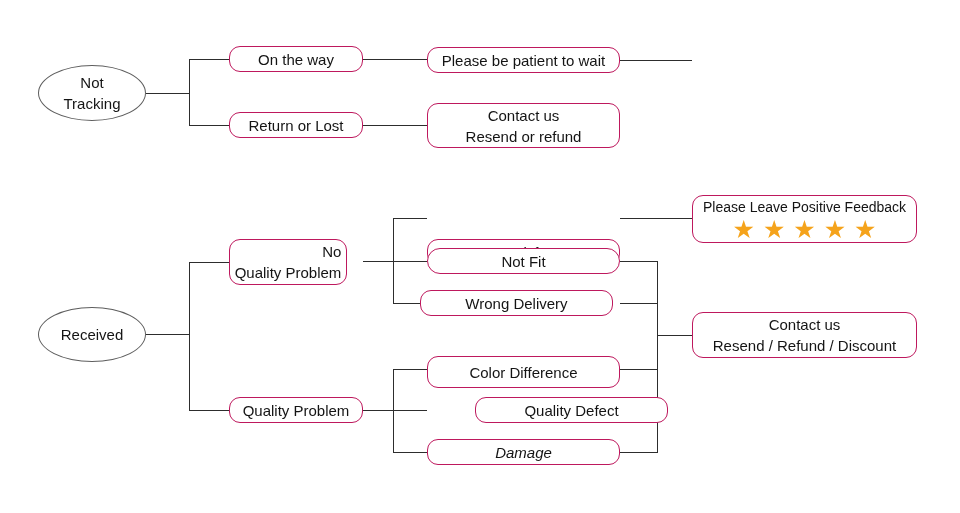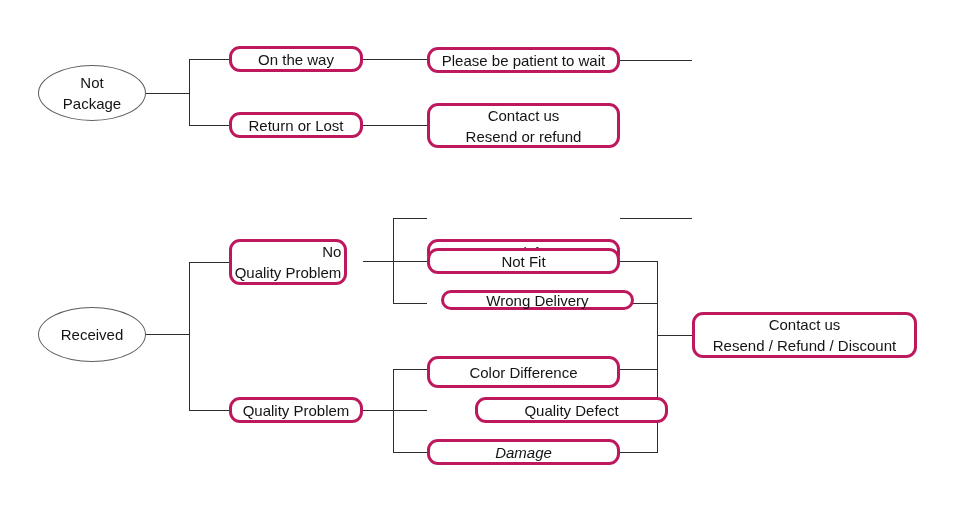--- a/index.html
+++ b/index.html
@@ -18,21 +18,21 @@
     align-items:center;
     justify-content:center;
     text-align:center;
     background:#ffffff;
     white-space:pre-line;
     font-size:15px;
     line-height:21px;
     z-index:2;
   }
   .rbox{
-    border:3px solid #be185d;
+    border:1px solid #be185d;
     border-radius:11px;
   }
   .ellipse{
     border:1px solid #5e5e5e;
     border-radius:50%;
   }
   .hl{position:absolute;height:1px;background:#2d2d2d;z-index:1;}
   .vl{position:absolute;width:1px;background:#2d2d2d;z-index:1;}
   .feedback-inner{display:flex;flex-direction:column;align-items:center;justify-content:center;}
   .feedback-title{font-size:14px;line-height:17px;margin-top:2px;}
@@ -44,21 +44,21 @@
     color:#F5A31B;
   }
 </style>
 </head>
 <body>
 
 <div class="canvas">
 
   <div class="node ellipse" style="left:38px;top:65px;width:108px;height:56px;">
     <span>Not
-Package</span>
+Tracking</span>
   </div>
 
   <div class="node rbox" style="left:229px;top:46px;width:134px;height:26px;">
     <span>On the way</span>
   </div>
 
   <div class="node rbox" style="left:229px;top:112px;width:134px;height:26px;">
     <span>Return or Lost</span>
   </div>
 
@@ -90,40 +90,46 @@
   </div>
 
   <div class="node rbox" style="left:229px;top:397px;width:134px;height:26px;">
     <span>Quality Problem</span>
   </div>
 
   <div class="node rbox" style="left:427px;top:205px;width:193px;height:26px;margin-top:34px;">
     <span>Satisfy</span>
   </div>
 
-  <div class="node rbox" style="left:427px;top:248px;width:193px;height:26px;">
+  <div class="node rbox" style="left:427px;top:248px;width:193px;height:26px;border-radius:13px;">
     <span>Not Fit</span>
   </div>
 
-  <div class="node rbox" style="left:441px;top:290px;width:193px;height:20px;">
+  <div class="node rbox" style="left:420px;top:290px;width:193px;height:26px;">
     <span>Wrong Delivery</span>
   </div>
 
   <div class="node rbox" style="left:427px;top:356px;width:193px;height:32px;">
     <span>Color Difference</span>
   </div>
 
   <div class="node rbox" style="left:427px;top:397px;width:193px;height:26px;margin-left:48px;">
     <span>Quality Defect</span>
   </div>
 
   <div class="node rbox" style="left:427px;top:439px;width:193px;height:26px;font-style:italic;">
     <span>Damage</span>
   </div>
 
+  <div class="node rbox" style="left:692px;top:195px;width:225px;height:48px;">
+    <div class="feedback-inner">
+      <div class="feedback-title">Please Leave Positive Feedback</div>
+      <div class="stars" style="color: rgb(245, 163, 27);">★★★★★</div>
+    </div>
+  </div>
 
   <div class="node rbox" style="left:692px;top:312px;width:225px;height:46px;">
     <span>Contact us
 Resend / Refund / Discount</span>
   </div>
 
   <div class="hl" style="left:146px;top:334px;width:43px;"></div>
   <div class="vl" style="left:189px;top:262px;height:149px;"></div>
   <div class="hl" style="left:189px;top:262px;width:40px;"></div>
   <div class="hl" style="left:189px;top:410px;width:40px;"></div>

